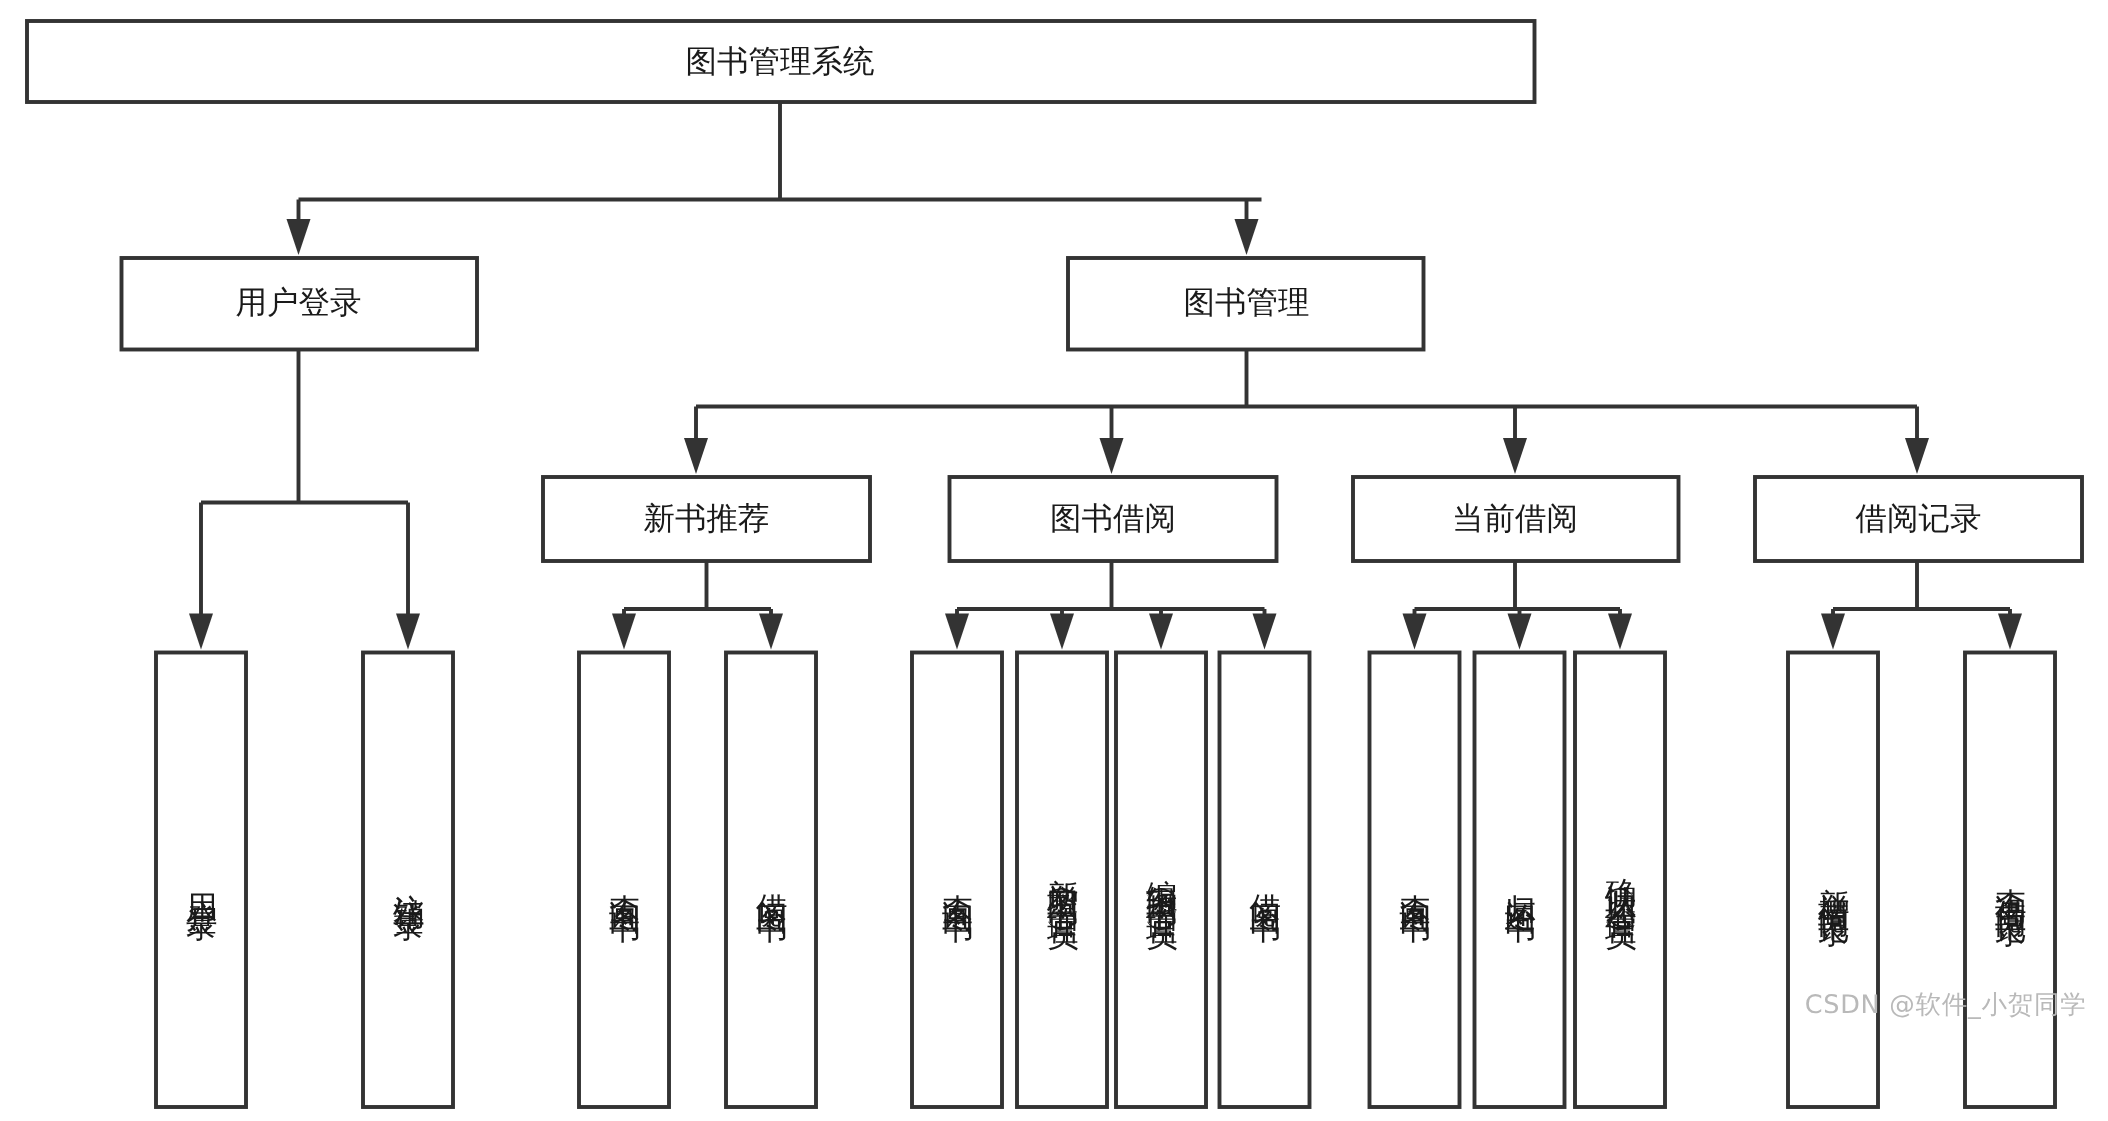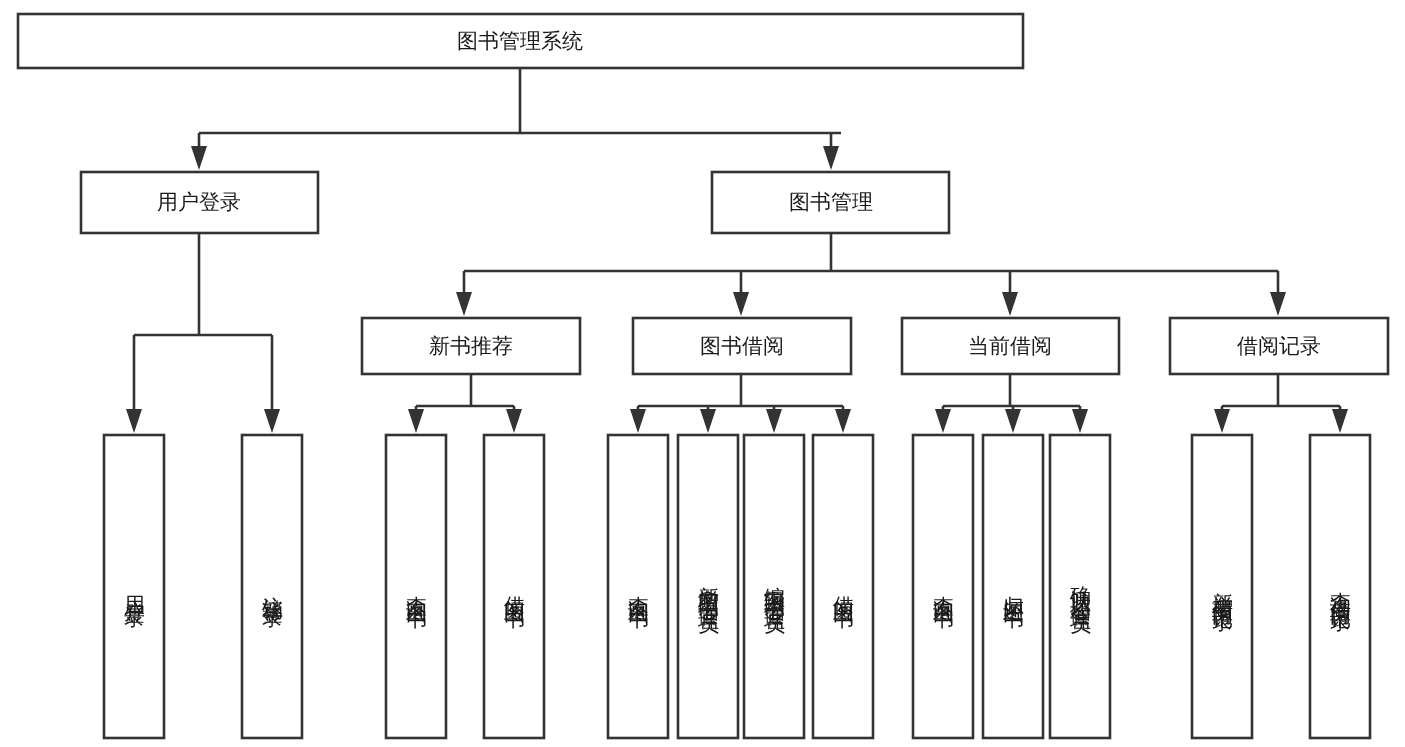--- a/index.html
+++ b/index.html
@@ -199,13 +199,14 @@
   <div class="leaf-label" style="left:608px; top:435px; width:60px; height:303px;">查询图书</div>
   <div class="leaf-label" style="left:678px; top:435px; width:60px; height:303px;">新增图书（管理员）</div>
   <div class="leaf-label" style="left:744px; top:435px; width:60px; height:303px;">编辑图书（管理员）</div>
   <div class="leaf-label" style="left:813px; top:435px; width:60px; height:303px;">借阅图书</div>
   <div class="leaf-label" style="left:913px; top:435px; width:60px; height:303px;">查询图书</div>
   <div class="leaf-label" style="left:983px; top:435px; width:60px; height:303px;">归还图书</div>
   <div class="leaf-label" style="left:1050px; top:435px; width:60px; height:303px;">确认归还（管理员）</div>
   <div class="leaf-label" style="left:1192px; top:435px; width:60px; height:303px;">新增借阅记录</div>
   <div class="leaf-label" style="left:1310px; top:435px; width:60px; height:303px;">查询借阅记录</div>
 
+  <div class="watermark">CSDN @软件_小贺同学</div>
 </div>
 
 </body></html>

